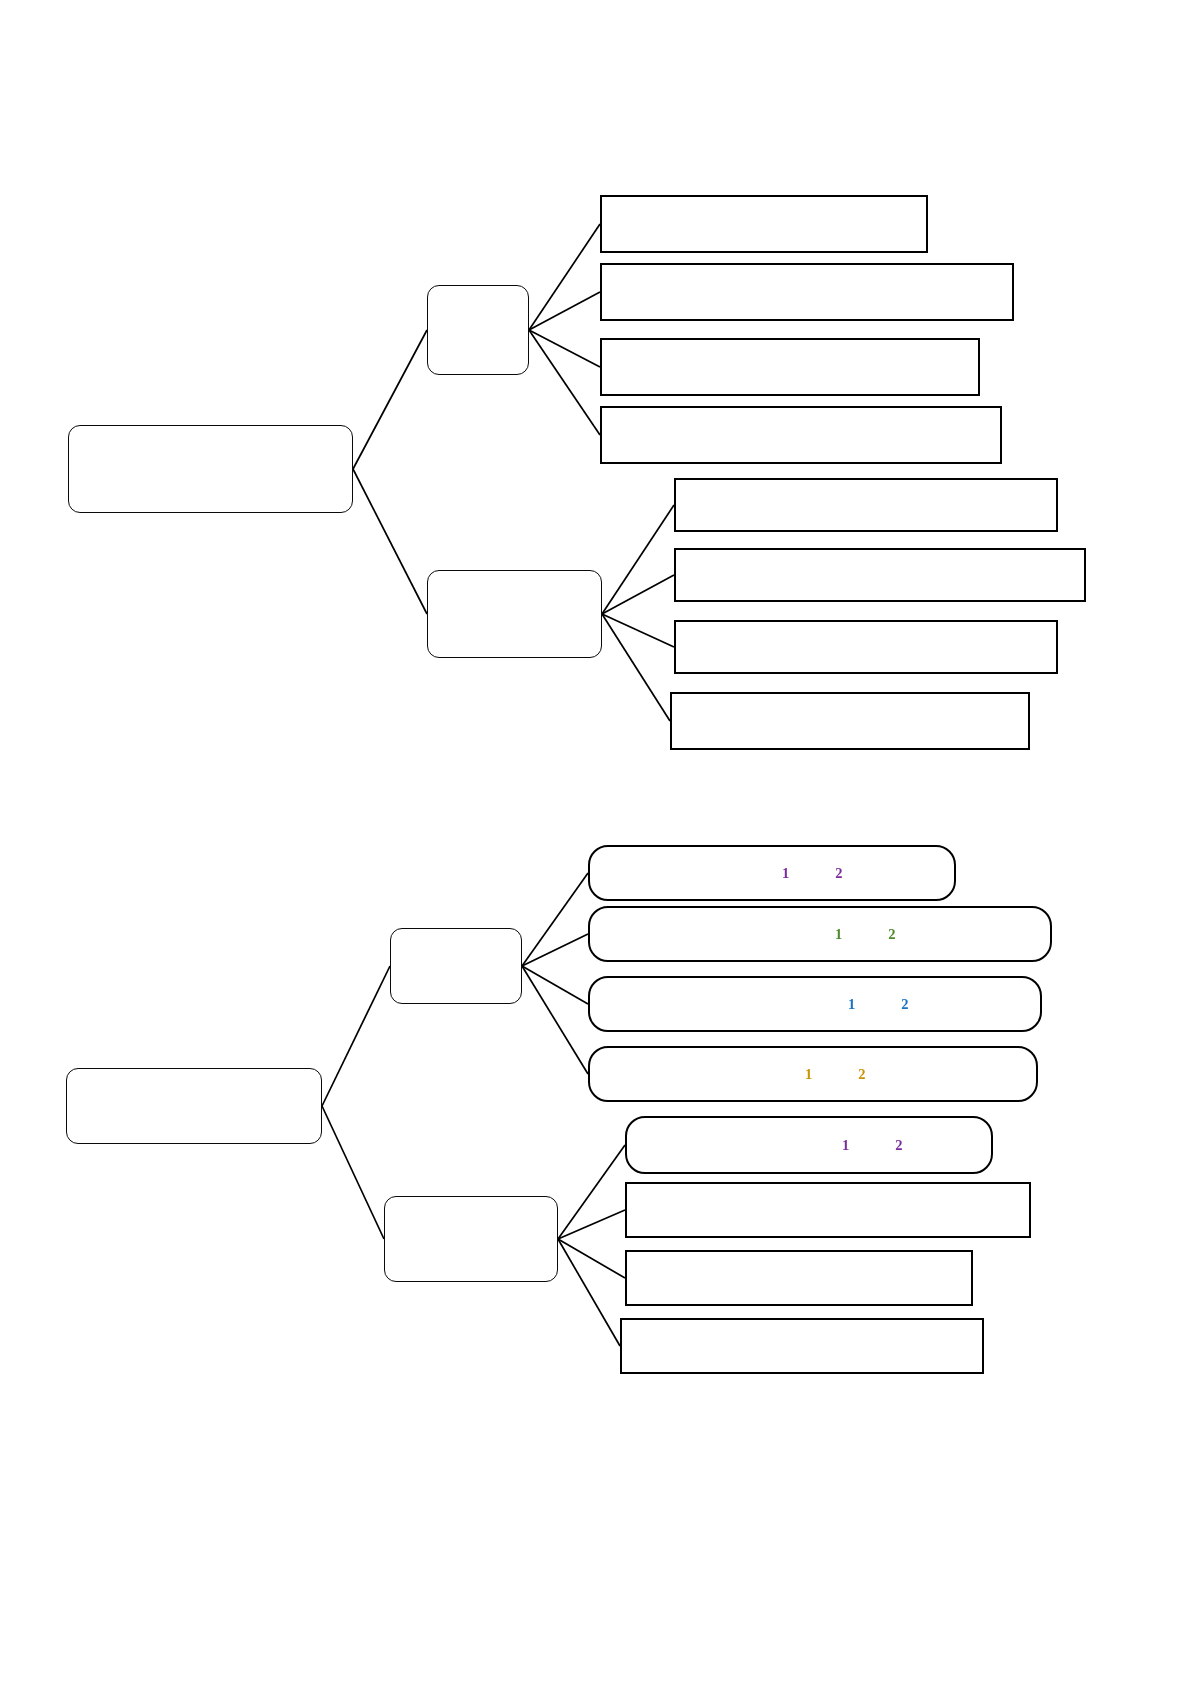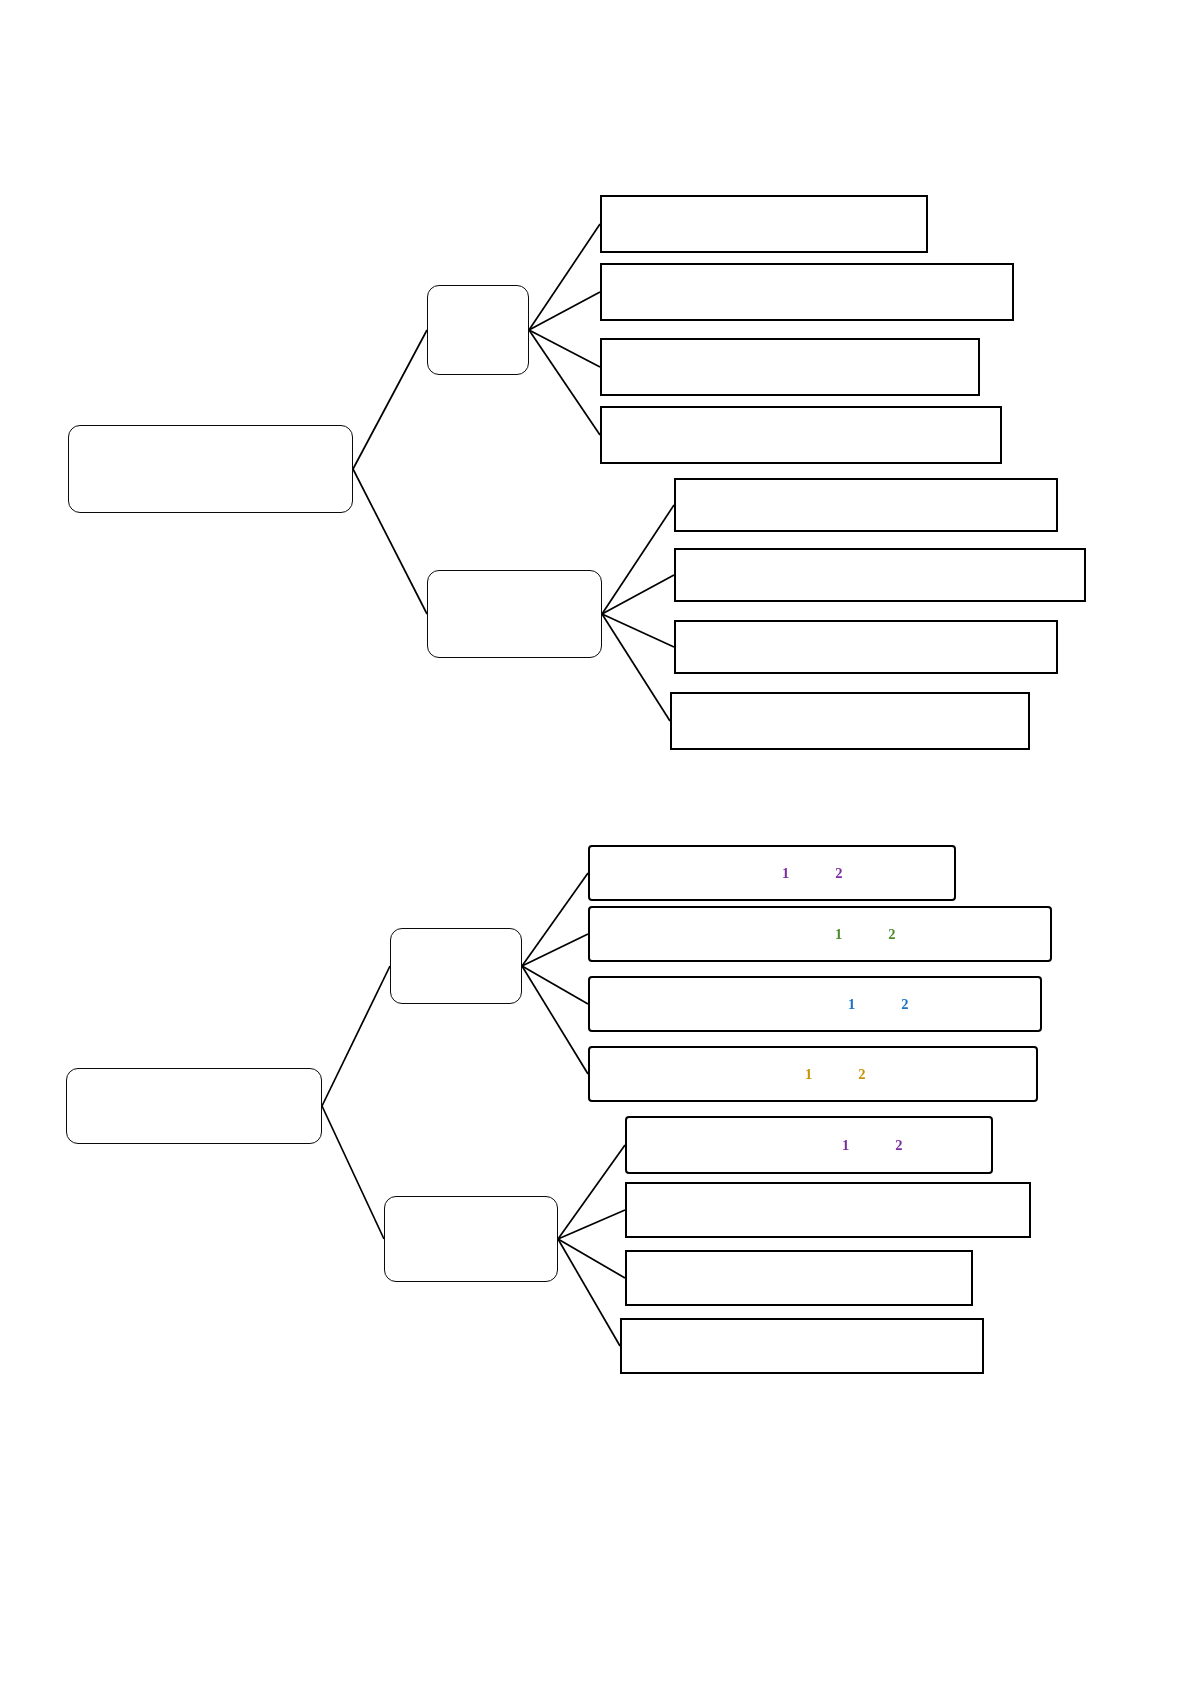--- a/index.html
+++ b/index.html
@@ -34,21 +34,21 @@
     border-radius: 12px;
   }
   .leaf {
     position: absolute;
     box-sizing: border-box;
     background: #ffffff;
     border: 2px solid #000000;
     border-radius: 0px;
   }
   .leaf.rounded {
-    border-radius: 4px;
+    border-radius: 20px;
     border-width: 2px;
     padding-left: 32px;
   }
   .leaf-labels {
     position: absolute;
     top: 50%;
     transform: translateY(-50%);
     white-space: nowrap;
     font-weight: bold;
     font-size: 14.5px;

